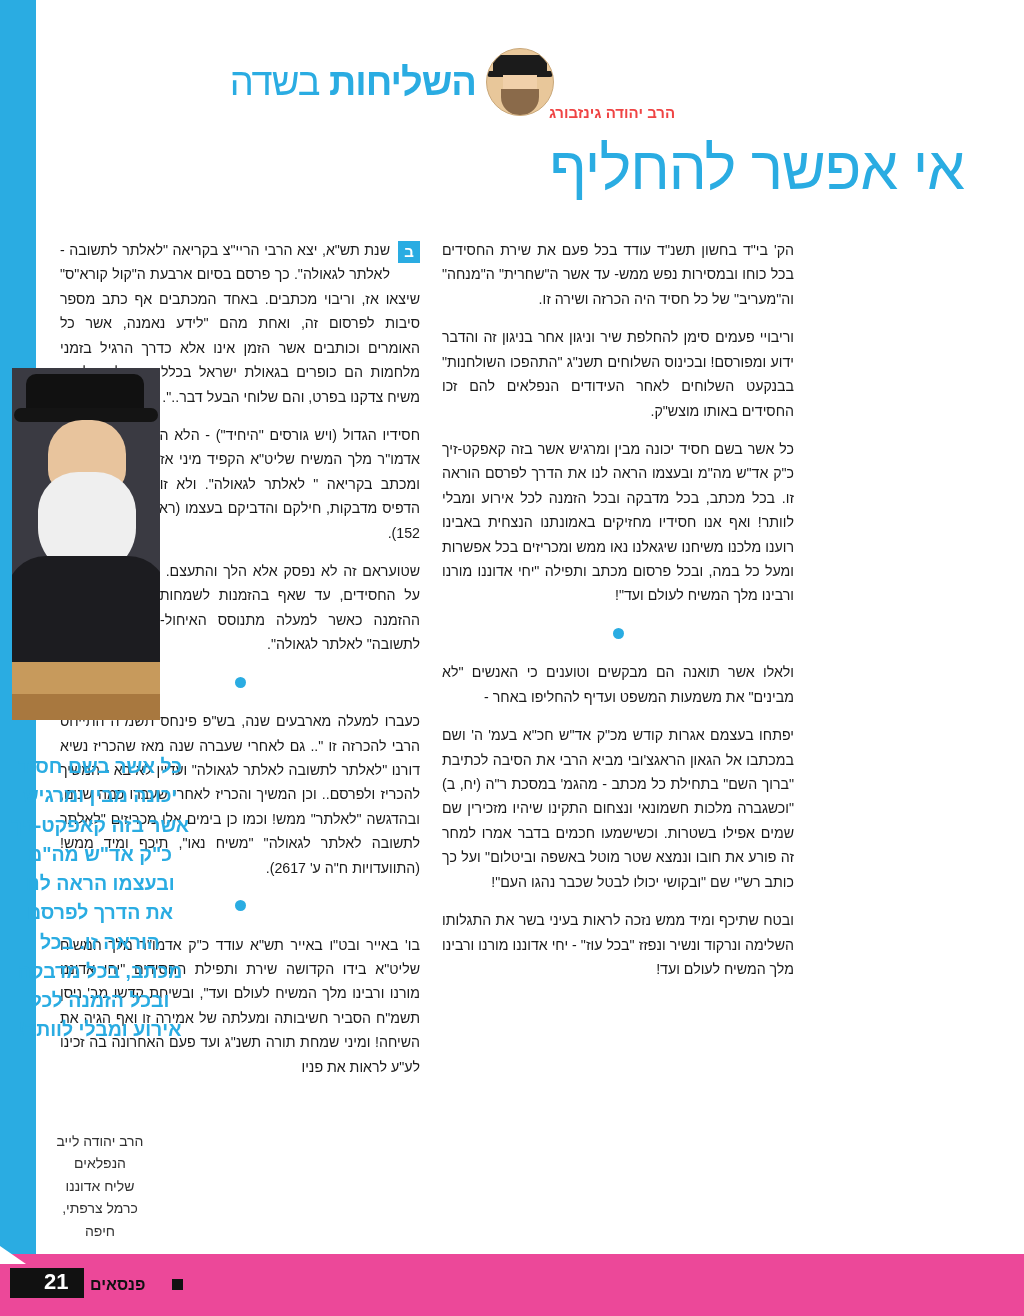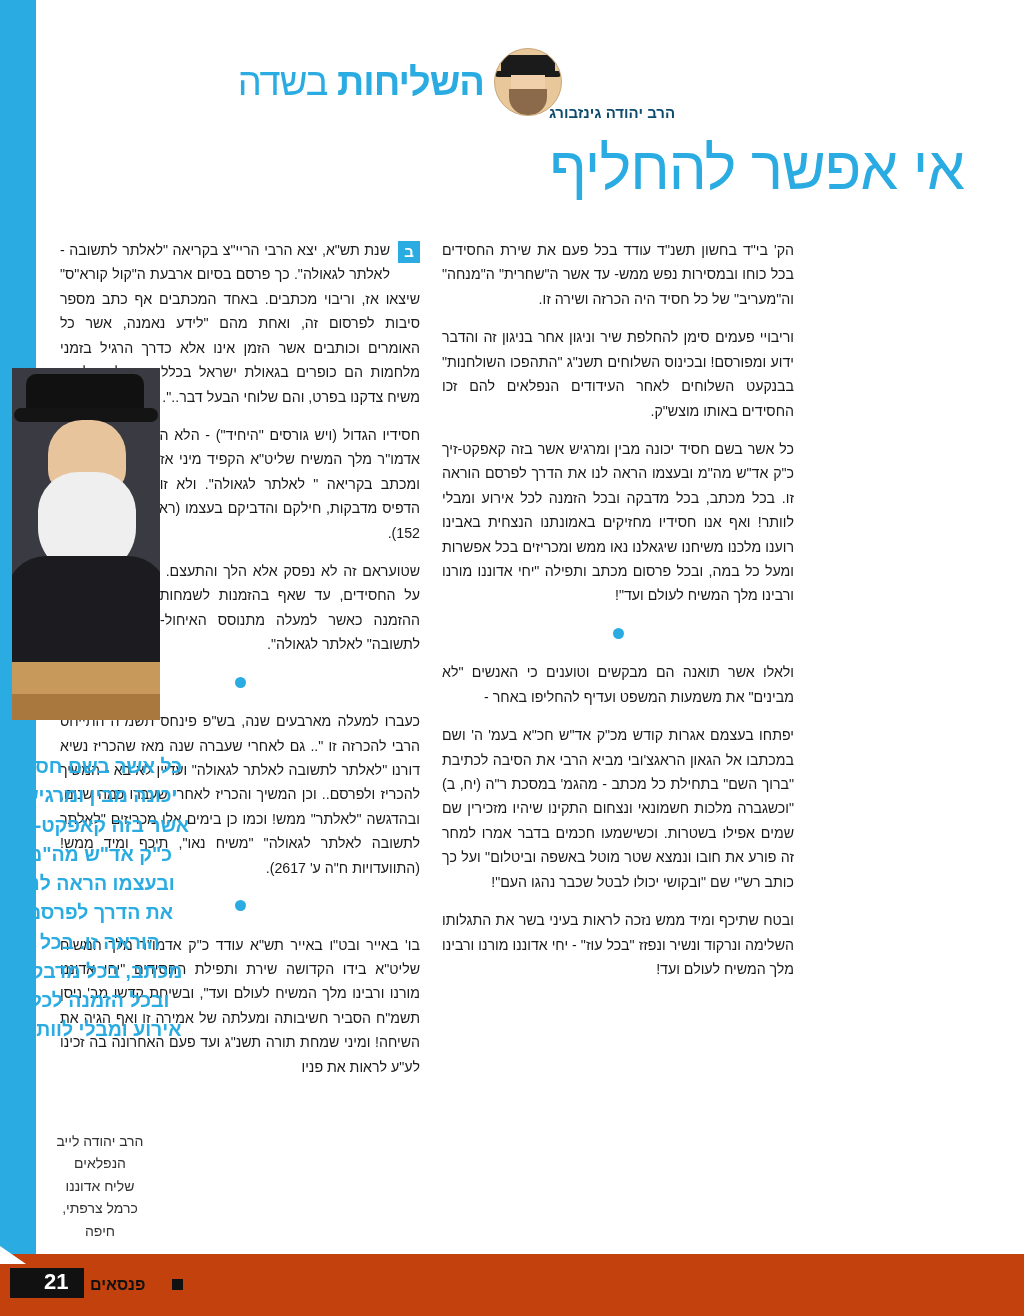--- a/index.html
+++ b/index.html
@@ -14,21 +14,21 @@
   .left-band{
     position:absolute;left:0;top:0;width:36px;height:1316px;
     background:#2aace2;
   }
   .left-band-lower{
     position:absolute;left:0;top:744px;width:36px;height:572px;
     background:#2aace2;
   }
   
   .masthead{
-    position:absolute;top:22px;left:12px;width:810px;height:110px;
+    position:absolute;top:22px;left:4px;width:810px;height:110px;
   }
   .masthead-inner{
     position:absolute;right:260px;top:26px;display:flex;align-items:center;gap:10px;
   }
   .mast-title{
     font-size:38px;font-weight:bold;color:#2aace2;letter-spacing:-1px;
     font-family:"Liberation Sans", sans-serif;
   }
   .mast-avatar{
     width:66px;height:66px;border-radius:50%;
@@ -42,21 +42,21 @@
     position:absolute;left:0px;top:22px;width:66px;height:6px;background:#1b1b1b;border-radius:3px;
   }
   .mast-avatar .face{
     position:absolute;left:16px;top:26px;width:34px;height:30px;background:#f0d0aa;border-radius:0 0 14px 14px;
   }
   .mast-avatar .beard{
     position:absolute;left:14px;top:40px;width:38px;height:26px;background:#8a6a4a;border-radius:0 0 18px 18px;
   }
   .mast-byline{
     position:absolute;right:262px;top:104px;width:300px;text-align:center;
-    font-size:15px;color:#0c4a6e;font-weight:bold;
+    font-size:15px;color:#ef4444;font-weight:bold;
   }
   
   .headline{
     position:absolute;top:136px;right:60px;width:910px;
     text-align:right;
     font-size:60px;font-weight:normal;color:#2aace2;
     line-height:1.1;
     letter-spacing:-1px;
   }
   
@@ -105,21 +105,21 @@
     position:absolute;left:10px;top:752px;width:180px;
     text-align:center;direction:rtl;
     color:#2aace2;font-weight:bold;font-size:19.5px;line-height:1.5;
   }
   .caption{
     position:absolute;left:20px;top:1130px;width:160px;
     text-align:center;direction:rtl;color:#333;font-size:14px;line-height:1.6;
   }
   
   .footer{
-    position:absolute;left:0;bottom:0;width:1024px;height:62px;background:#c2410c;
+    position:absolute;left:0;bottom:0;width:1024px;height:62px;background:#ec4899;
   }
   .folio-box{
     position:absolute;left:10px;bottom:18px;width:74px;height:30px;background:#111;
   }
   .folio-num{
     position:absolute;left:44px;bottom:21px;color:#fff;font-size:22px;font-weight:bold;
   }
   .folio-name{
     position:absolute;left:90px;bottom:22px;color:#111;font-size:16px;font-weight:bold;direction:rtl;
   }

